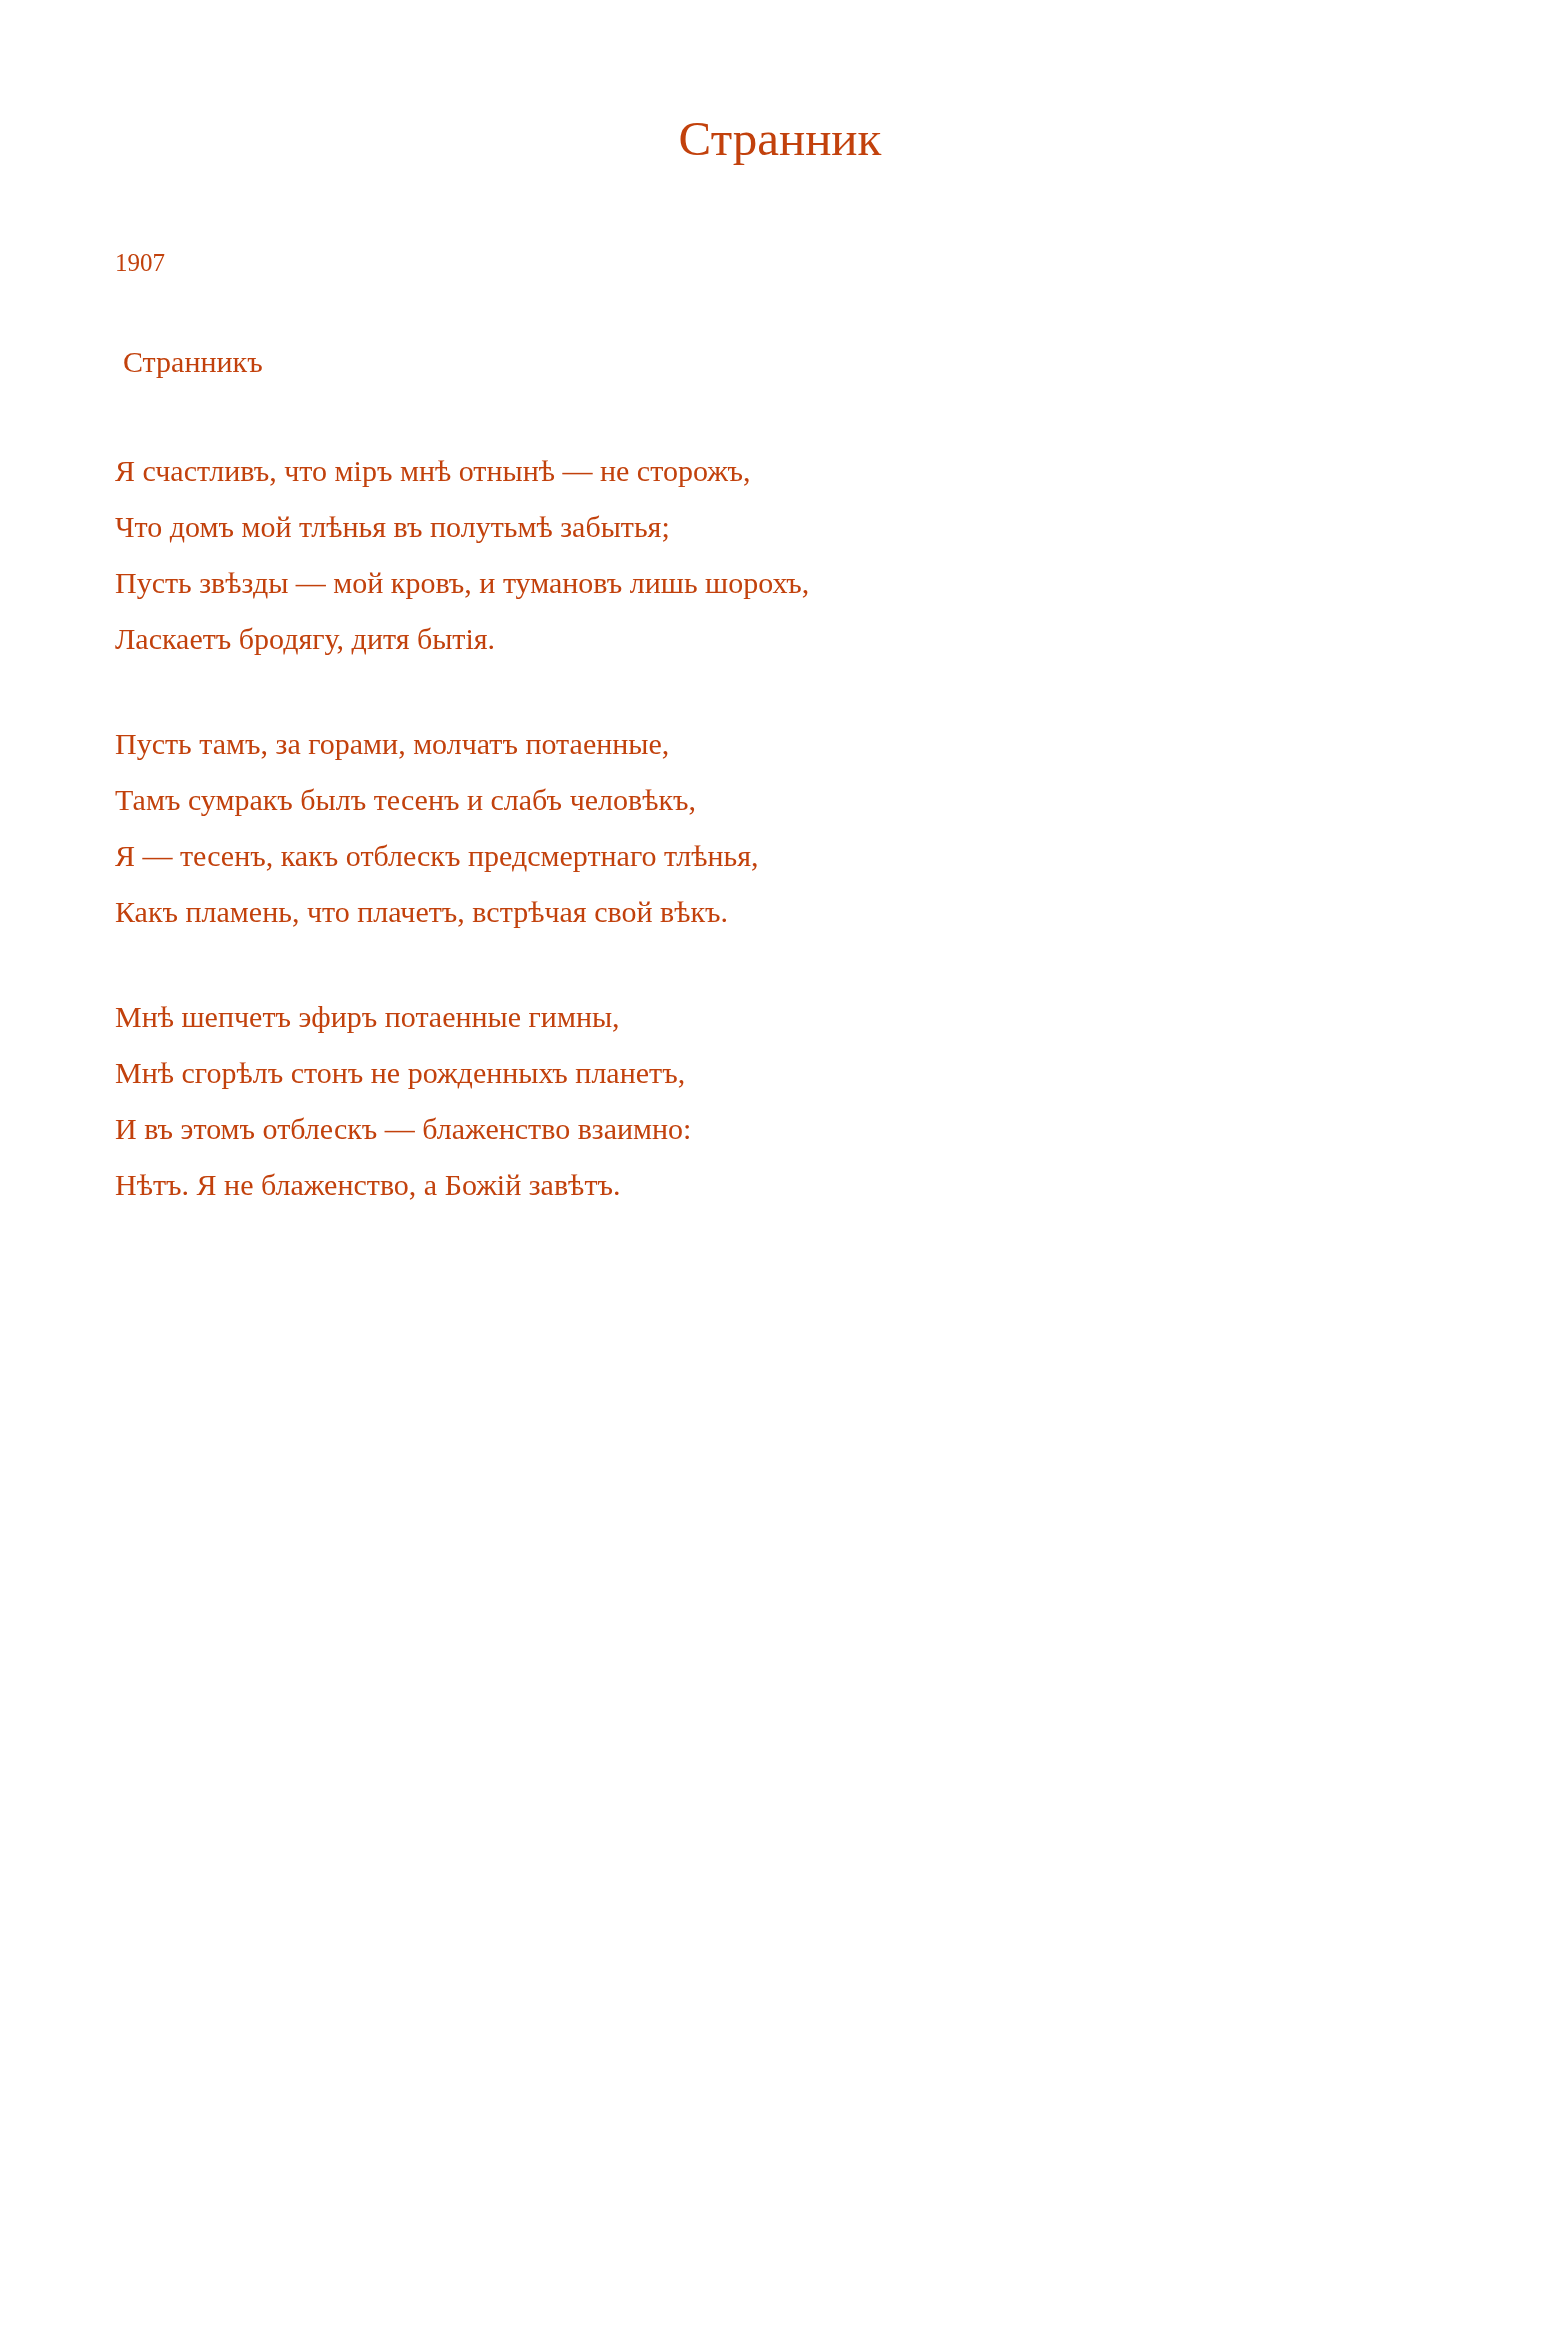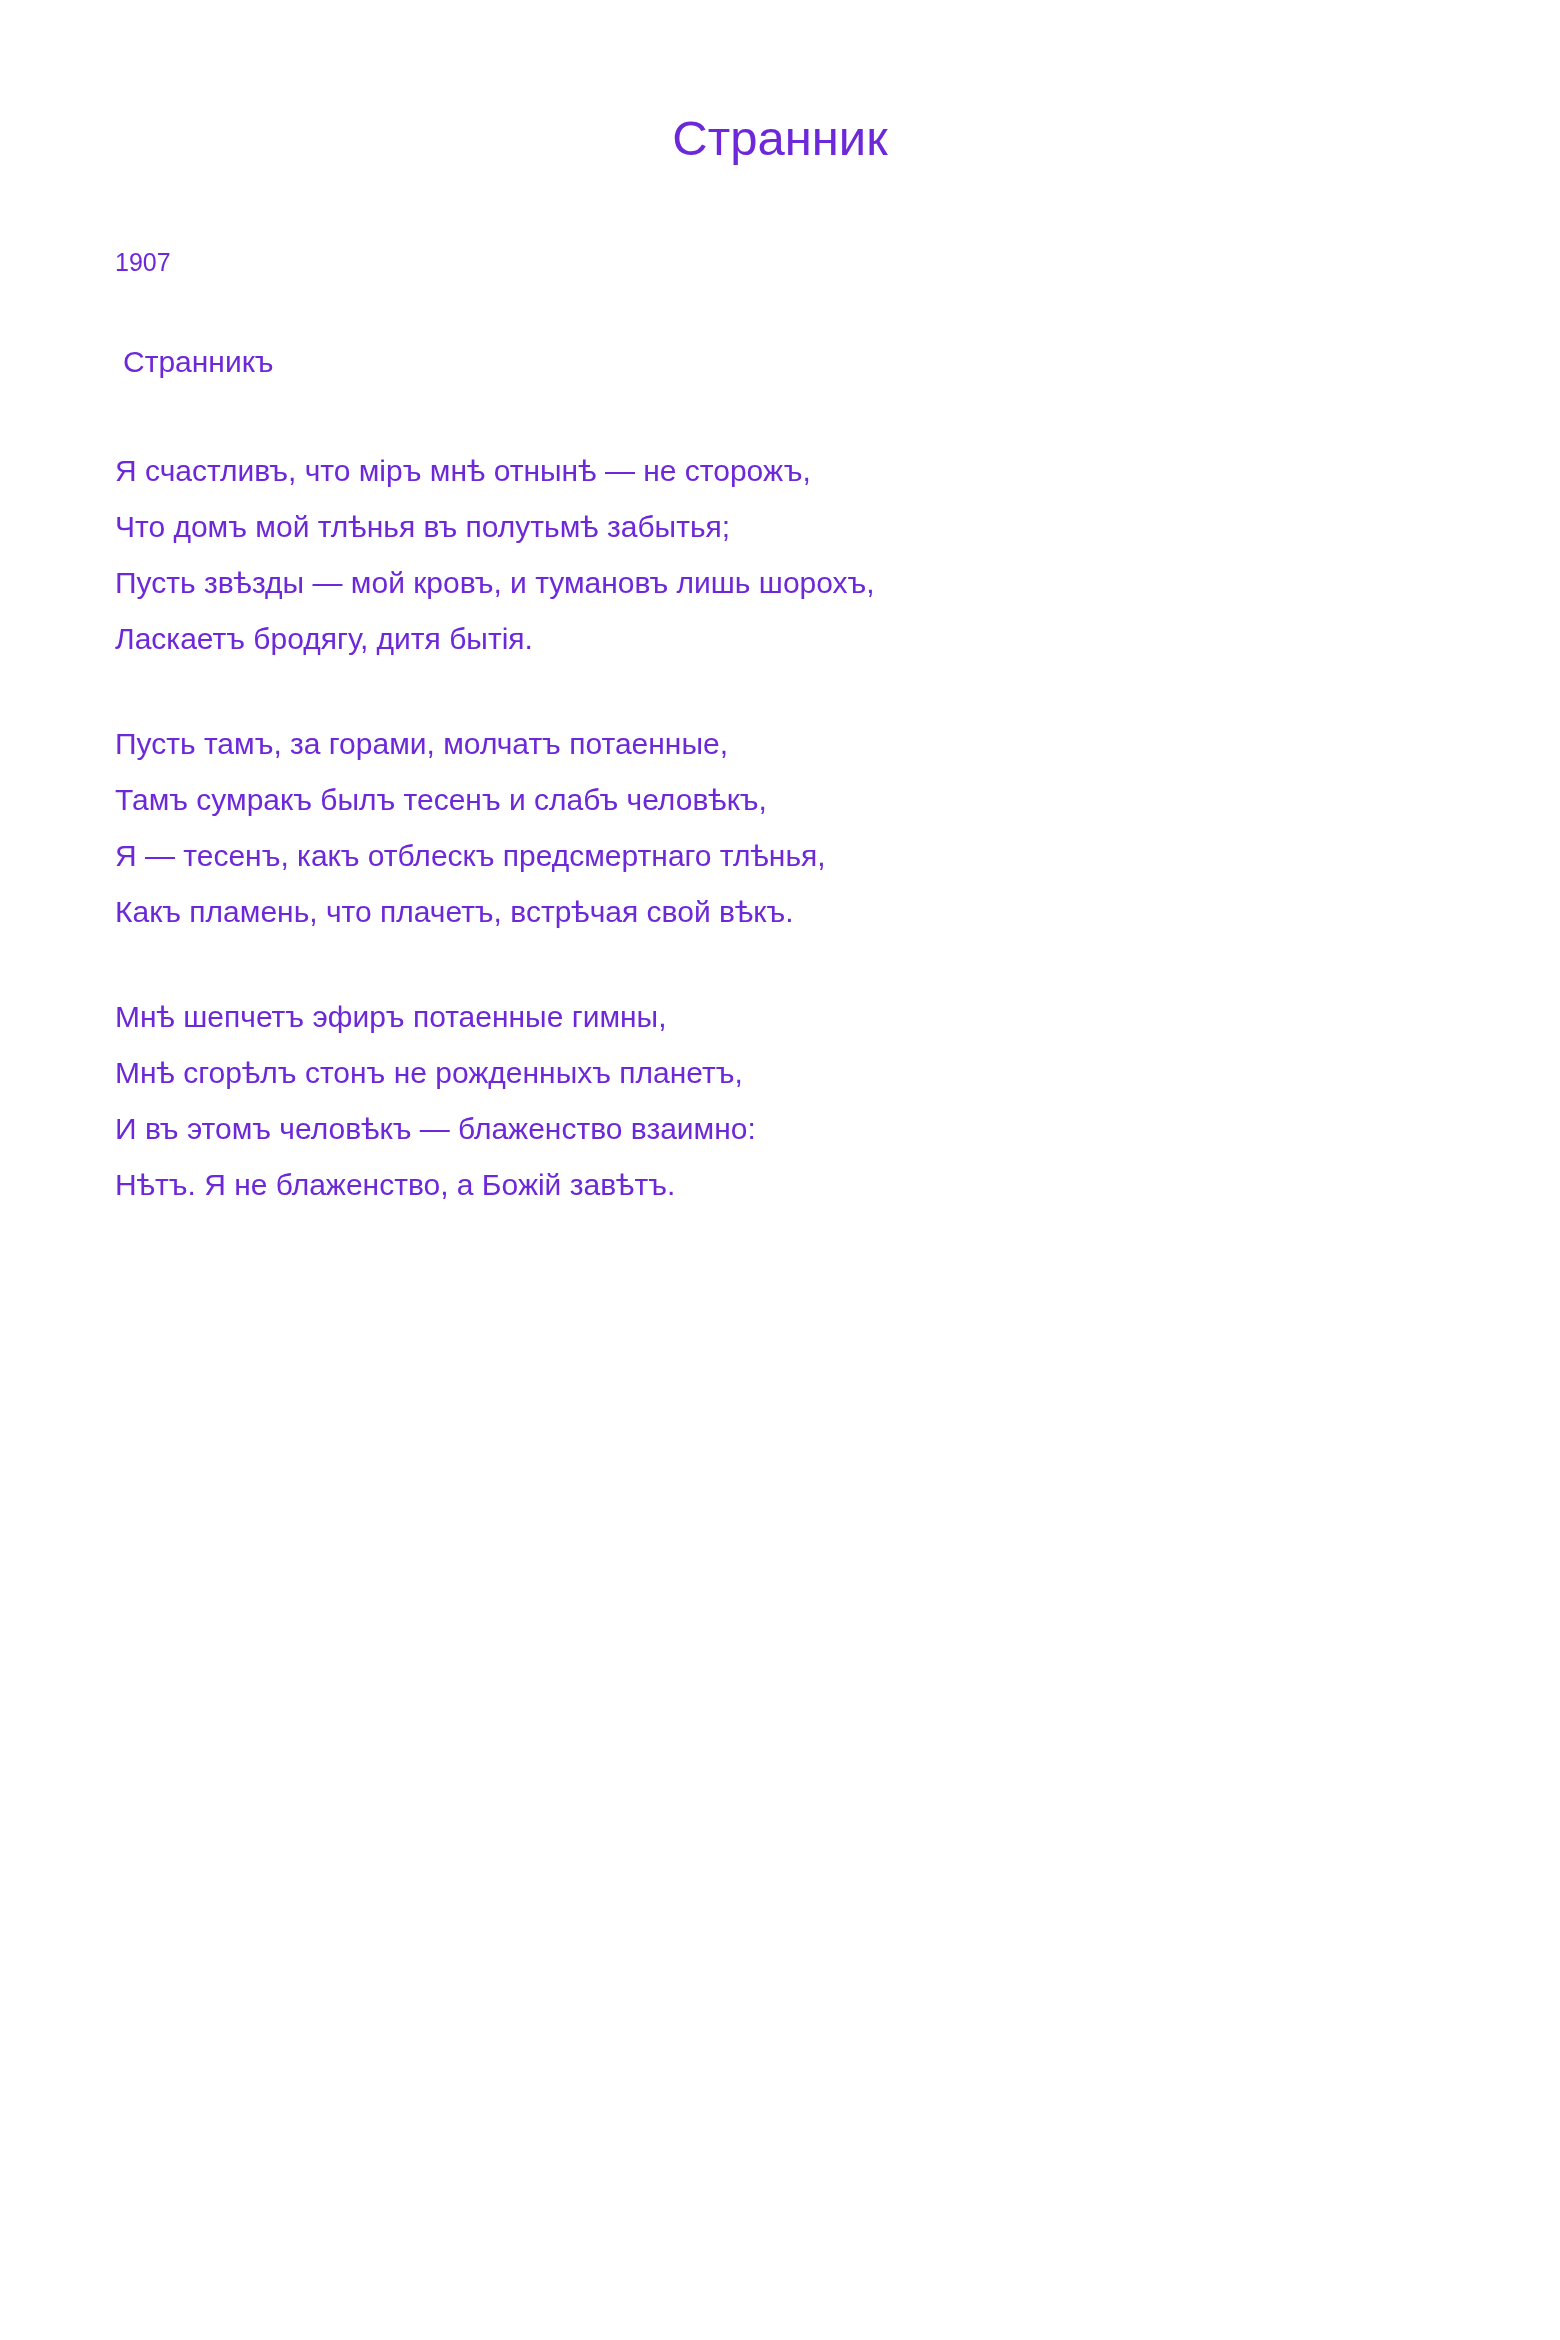--- a/index.html
+++ b/index.html
@@ -5,22 +5,22 @@
   html, body {
     margin: 0;
     padding: 0;
     background: #ffffff;
   }
   .page {
     position: relative;
     width: 1560px;
     height: 2341px;
     background: #ffffff;
-    color: #6d28d9;
-    font-family: Liberation Sans, sans-serif;
+    color: #c2410c;
+    font-family: Liberation Serif, serif;
     overflow: hidden;
   }
   .doc-title {
     position: absolute;
     top: 109px;
     left: 0;
     width: 100%;
     margin: 0;
     text-align: center;
     font-size: 49px;
@@ -77,18 +77,18 @@
   <div class="stanza stanza-2">
     <div class="poem-line">Пусть тамъ, за горами, молчатъ потаенные,</div>
     <div class="poem-line">Тамъ сумракъ былъ тесенъ и слабъ человѣкъ,</div>
     <div class="poem-line">Я — тесенъ, какъ отблескъ предсмертнаго тлѣнья,</div>
     <div class="poem-line">Какъ пламень, что плачетъ, встрѣчая свой вѣкъ.</div>
   </div>
 
   <div class="stanza stanza-3">
     <div class="poem-line">Мнѣ шепчетъ эфиръ потаенные гимны,</div>
     <div class="poem-line">Мнѣ сгорѣлъ стонъ не рожденныхъ планетъ,</div>
-    <div class="poem-line">И въ этомъ человѣкъ — блаженство взаимно:</div>
+    <div class="poem-line">И въ этомъ отблескъ — блаженство взаимно:</div>
     <div class="poem-line">Нѣтъ. Я не блаженство, а Божій завѣтъ.</div>
   </div>
 
 </div>
 
 
 </body></html>

